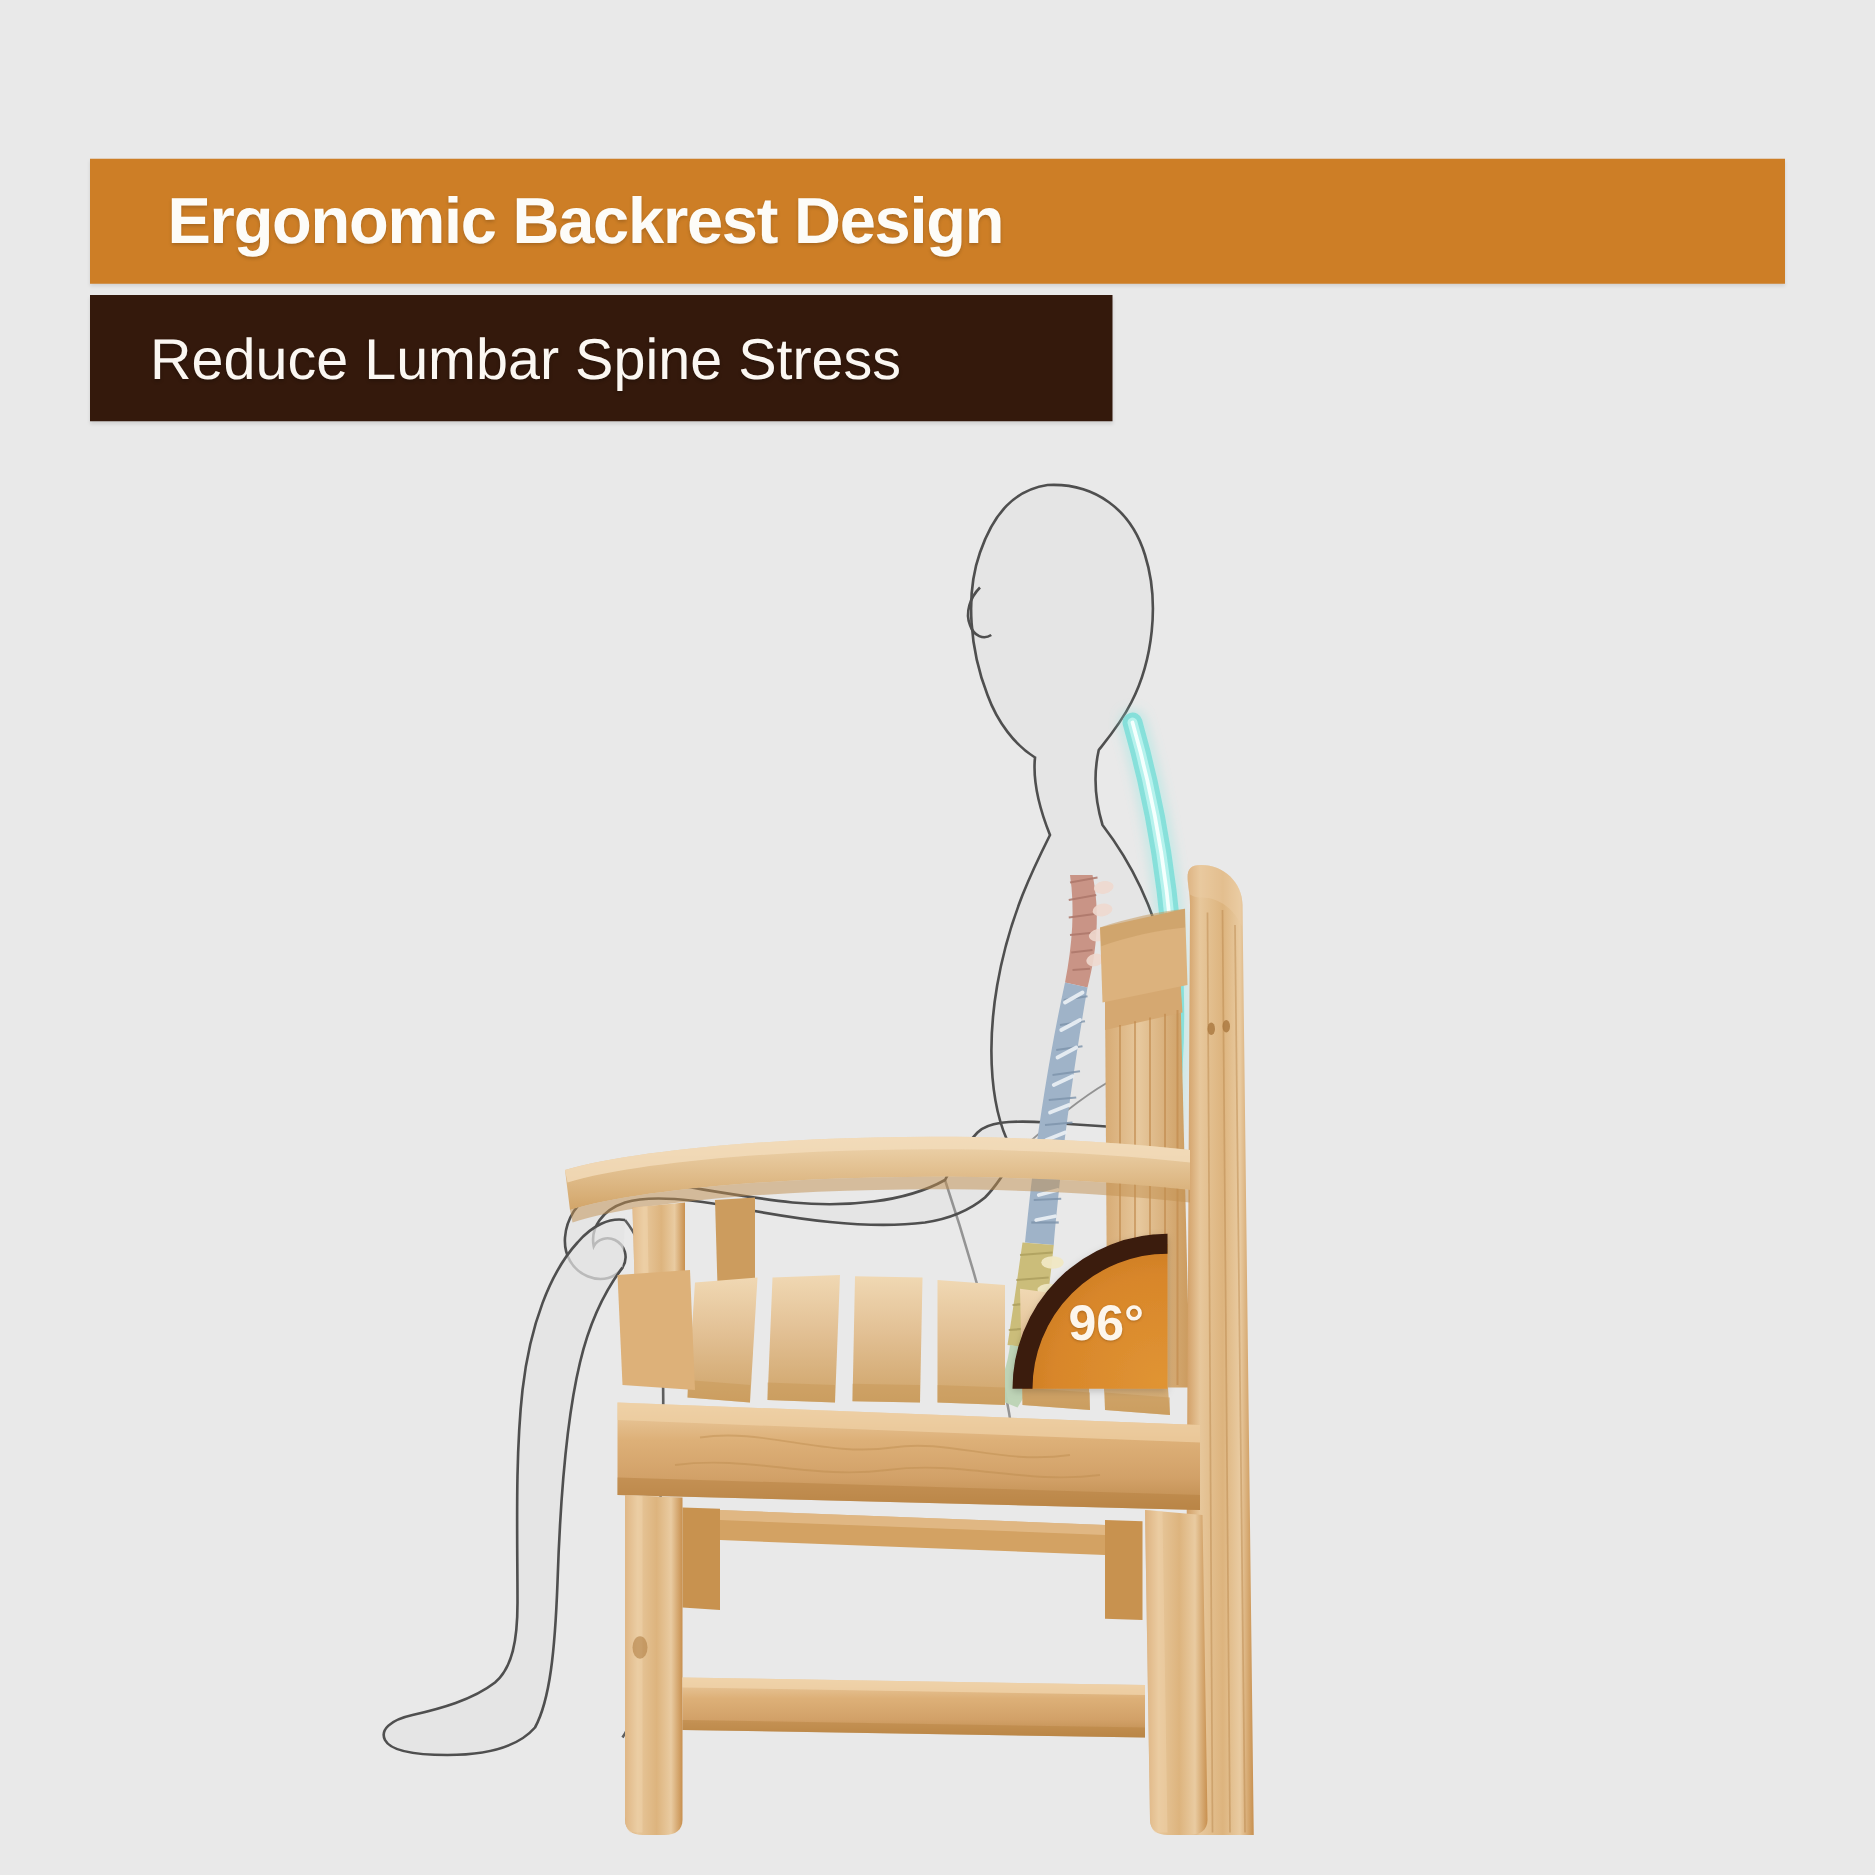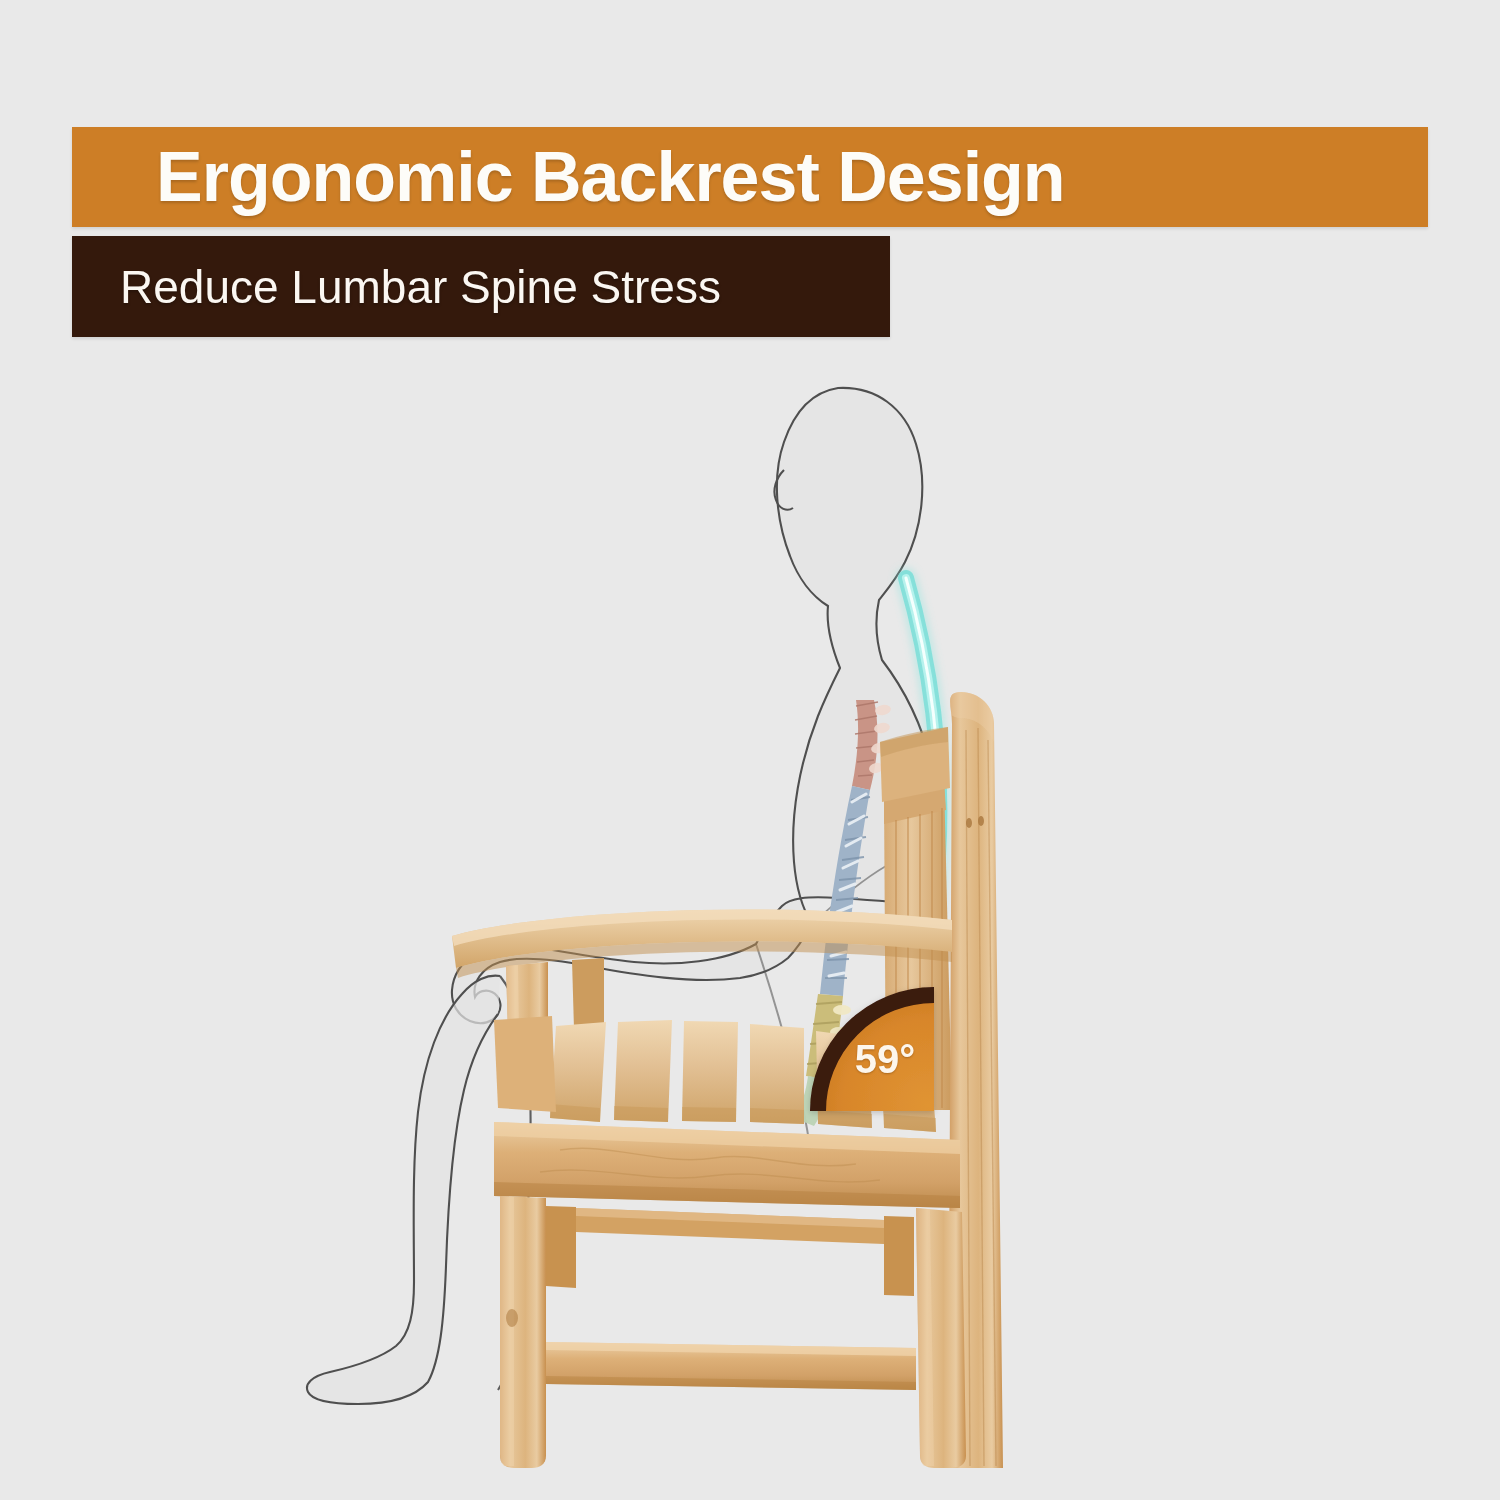--- a/index.html
+++ b/index.html
@@ -12,22 +12,22 @@
   #stage{position:absolute;inset:0;width:1500px;height:1500px;}
 
   
   .banner-title{
     position:absolute;left:72px;top:127px;width:1356px;height:100px;
     background:#cd7e26;
     display:flex;align-items:center;
     box-shadow:0 2px 3px rgba(0,0,0,.10);
   }
   .banner-title span{
-    color:#fdfcf8;font-weight:bold;font-size:70px;letter-spacing:-1px;
-    margin-left:84px;line-height:1;white-space:nowrap;
+    color:#fdfcf8;font-weight:bold;font-size:52px;letter-spacing:-1px;
+    margin-left:62px;line-height:1;white-space:nowrap;
     text-shadow:0 2px 3px rgba(0,0,0,.18);
   }
   .banner-sub{
     position:absolute;left:72px;top:236px;width:818px;height:101px;
     background:#34190c;
     display:flex;align-items:center;
     box-shadow:0 2px 3px rgba(0,0,0,.10);
   }
   .banner-sub span{
     color:#fbf7f2;font-size:46px;margin-left:48px;line-height:1;
@@ -368,16 +368,16 @@
     </g>
 
     <g filter="url(#softShadow)">
       <path d="M934,1111 L934,995 A116,116 0 0 0 818,1111 Z" fill="url(#gBadge)"></path>
       <path d="M934,995 A116,116 0 0 0 818,1111" fill="none" stroke="#3a1a0b" stroke-width="16"></path>
     </g>
   </svg>
   </div>
 
   <div class="angle-badge">
-    <div class="label">59°</div>
+    <div class="label">96°</div>
   </div>
 
 </div>
 
 </body></html>

